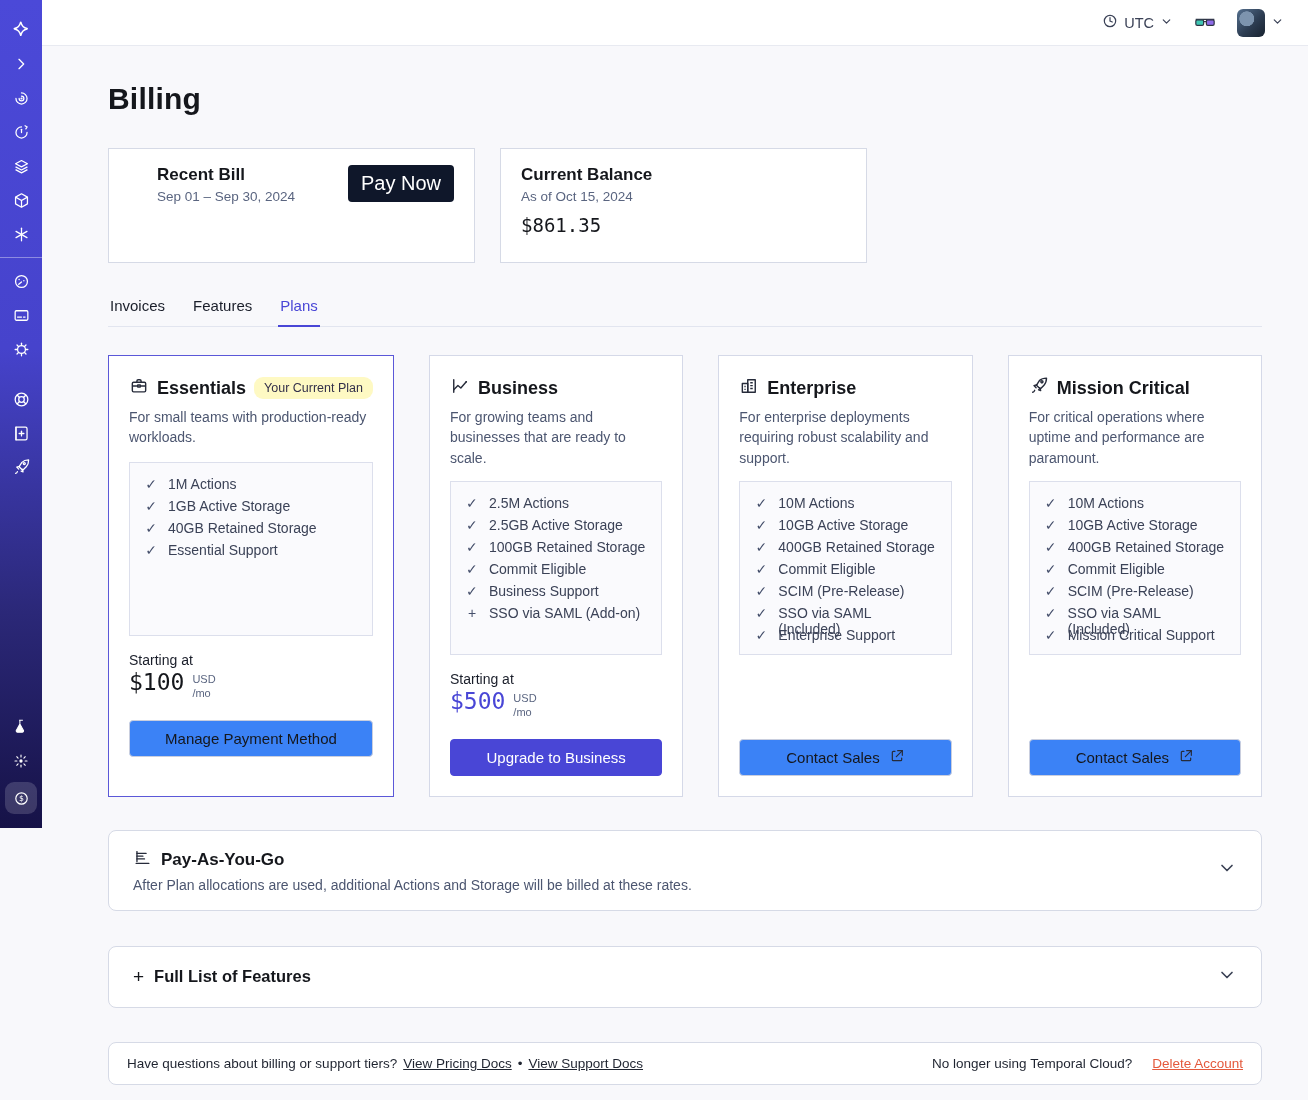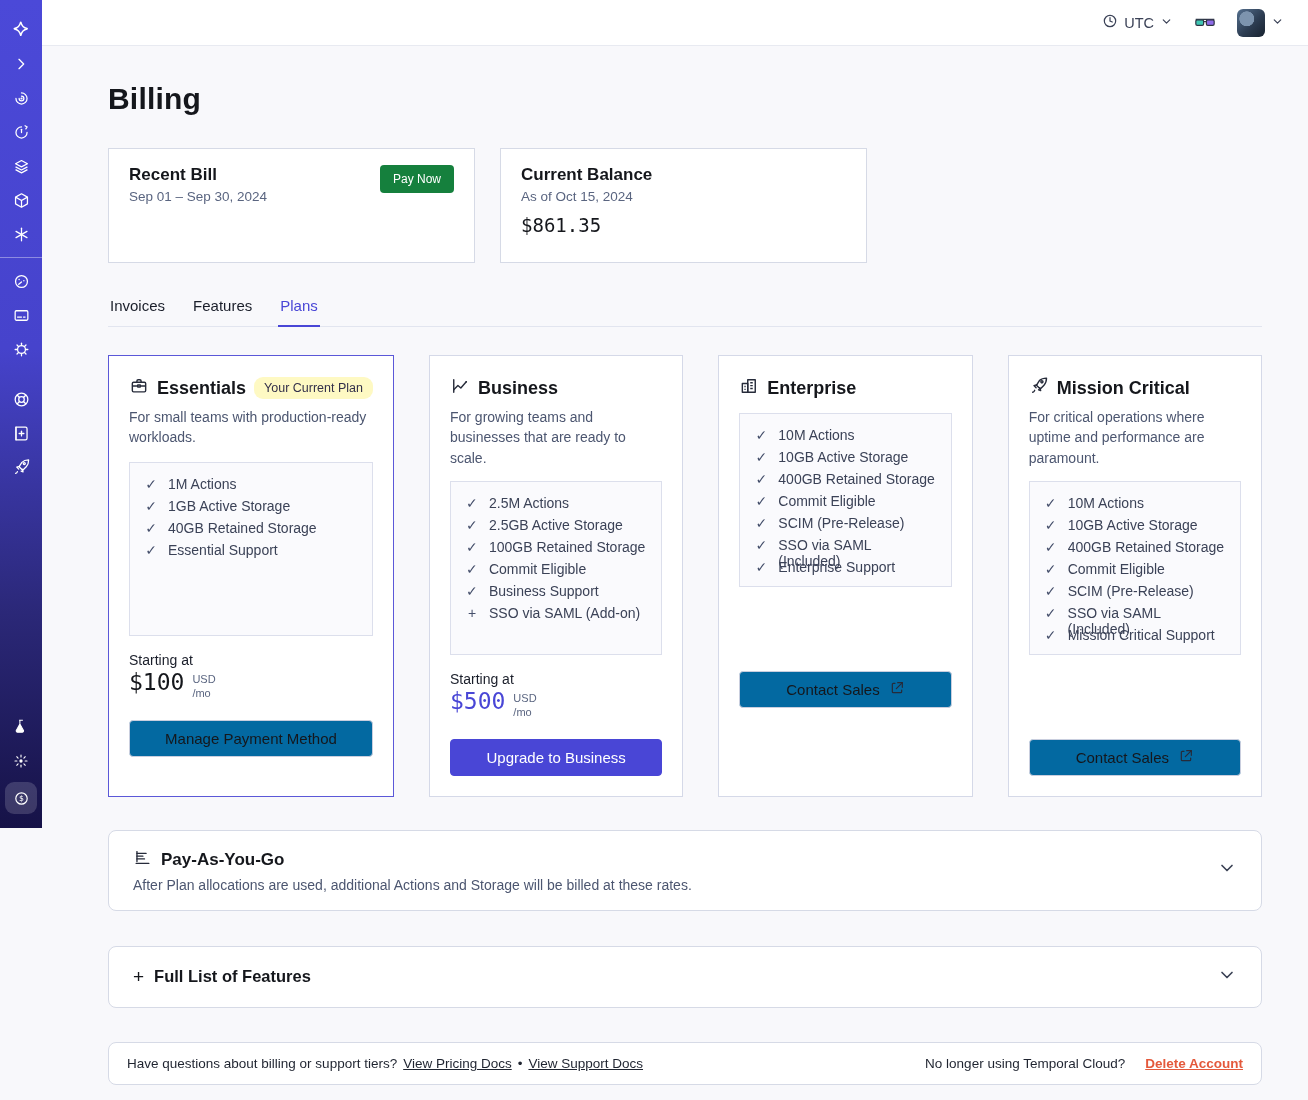--- a/index.html
+++ b/index.html
@@ -28,26 +28,26 @@
   .avatar { width:28px; height:28px; border-radius:6px;
     background:radial-gradient(circle at 35% 35%, #7d94ae 0 28%, transparent 30%),
                linear-gradient(135deg,#55708f 0%,#2d3d52 55%,#18222f 100%); }
 
   
   .content { padding:0 46px 0 66px; }
   h1.page-title { font-size:30px; font-weight:700; letter-spacing:.2px; margin:36px 0 0; color:#15171C; }
 
   .summary-row { display:flex; gap:25px; margin-top:32px; }
   .sum-card { width:367px; height:115px; background:#FFFFFF; border:1px solid #D6DAE6; padding:16px 20px; }
-  .sum-head { display:flex; justify-content:space-between; align-items:flex-start; }
+  .sum-head { display:flex; justify-content:space-between; align-items:flex-start;margin-left:28px; }
   .sum-title { font-size:17px; font-weight:700; color:#15171C; }
   .sum-sub { font-size:13.5px; color:#5A6580; margin-top:4px; }
   .sum-amount { font-family:"DejaVu Sans Mono", monospace; font-size:19px; color:#15171C; margin-top:10px; }
-  .btn-pay { background:#15803d; color:#fff; border:none; border-radius:4px; padding:7px 13px;
-    font-size:12px; font-family:"Liberation Sans", sans-serif; cursor:pointer; }
+  .btn-pay { background:#0f172a; color:#fff; border:none; border-radius:4px; padding:7px 13px;
+    font-size:20px; font-family:"Liberation Sans", sans-serif; cursor:pointer; }
 
   
   .tabs { display:flex; gap:24px; margin-top:28px; border-bottom:1px solid #E2E5EF; }
   .tab { font-size:15px; color:#1A1E2A; padding:6px 2px 11px; cursor:pointer; border-bottom:2px solid transparent; margin-bottom:-1px; }
   .tab.active { color:#4946D6; font-weight:500; border-bottom-color:#4946D6; }
 
   
   .plans { display:grid; grid-template-columns:repeat(4,1fr); gap:35px; margin-top:28px; }
   .plan { background:#FFFFFF; border:1px solid #D5D9E8; padding:20px; display:flex; flex-direction:column; }
   .plan.current { border-color:#5B58D8; }
@@ -59,38 +59,38 @@
   .feat { display:flex; gap:10px; align-items:flex-start; height:22px; font-size:14px; color:#3B4257; }
   .feat .fi { width:14px; text-align:center; color:#454F6B; font-size:14px; }
   .price-area { margin-top:16px; height:56px; }
   .price-label { font-size:14px; color:#1A1E2A; }
   .price-row { display:flex; align-items:flex-start; gap:8px; margin-top:2px; }
   .price-amount { font-family:"DejaVu Sans Mono", monospace; font-size:23px; font-weight:500; color:#15171C; line-height:1.1; }
   .price-amount.accent { color:#4946D6; }
   .price-unit { display:flex; flex-direction:column; font-size:11px; color:#5A6580; line-height:1.25; margin-top:3px; }
   .btn { margin-top:12px; width:100%; height:37px; border-radius:4px; font-size:15px; cursor:pointer;
     font-family:"Liberation Sans", sans-serif; display:flex; align-items:center; justify-content:center; gap:9px; }
-  .btn.outline { background:#0369a1; border:1px solid #C9CEDE; color:#15171C; font-weight:500; }
+  .btn.outline { background:#3b82f6; border:1px solid #C9CEDE; color:#15171C; font-weight:500; }
   .btn.primary { background:#4946D6; border:1px solid #4946D6; color:#fff; font-weight:500; }
 
   
   .panel { background:#FFFFFF; border:1px solid #D6DAE6; border-radius:8px; }
   .payg { margin-top:33px; padding:17px 24px; display:flex; align-items:center; cursor:pointer; }
   .payg-left { flex:1; }
   .payg-title { display:flex; align-items:center; gap:9px; font-size:17px; font-weight:700; color:#15171C; }
   .payg-desc { font-size:14px; color:#4C5670; margin-top:5px; }
   .features-panel { margin-top:35px; padding:18px 24px; display:flex; align-items:center; cursor:pointer; }
   .features-title { display:flex; align-items:center; gap:10px; font-size:16.5px; font-weight:700; color:#15171C; flex:1; }
   .plus-glyph { font-size:19px; font-weight:400; color:#15171C; }
 
   .footer-panel { margin-top:34px; padding:13px 18px; display:flex; align-items:center; justify-content:space-between; font-size:13.5px; color:#1F2430; }
   .footer-left { display:flex; align-items:center; gap:6px; }
   .flink { text-decoration:underline; cursor:pointer; color:#1F2430; }
   .footer-right { display:flex; align-items:center; gap:20px; }
-  .delete-link { color:#E4593C; text-decoration:underline; cursor:pointer;font-weight:bold; }
+  .delete-link { color:#E4593C; text-decoration:underline; cursor:pointer; }
 </style>
 </head>
 <body>
 
 <div class="app">
 
   <aside class="sidebar">
     <div class="side-btn">
       <svg width="20" height="20" viewBox="0 0 24 24" fill="none" stroke="#fff" stroke-width="1.6">
           <path d="M12 3c.8 3.8 3.4 6.4 7.2 7.2.5.1.5.5 0 .6-3.8.8-6.4 3.4-7.2 7.2-.1.5-.5.5-.6 0-.8-3.8-3.4-6.4-7.2-7.2-.5-.1-.5-.5 0-.6 3.8-.8 6.4-3.4 7.2-7.2.1-.5.5-.5.6 0z"></path>
@@ -368,20 +368,21 @@
 
         <article class="plan">
           <div class="plan-head">
             <span><svg width="20" height="20" viewBox="0 0 24 24" fill="none" stroke="#262B3A" stroke-width="1.7" stroke-linejoin="round">
                   <rect x="4" y="9" width="6.5" height="10.5"></rect>
                   <rect x="10.5" y="4.5" width="9" height="15"></rect>
                   <path d="M13.5 8h3M13.5 11.5h3M13.5 15h3M6.5 12.5h1.5M6.5 16h1.5"></path>
                 </svg></span>
             <h3 class="plan-title">Enterprise</h3>
           </div>
+          <p class="plan-desc">For enterprise deployments requiring robust scalability and support.</p>
           <div class="feature-box">
             <div class="feat">
                 <span class="fi">✓</span>
                 <span>10M Actions</span>
               </div>
             <div class="feat">
                 <span class="fi">✓</span>
                 <span>10GB Active Storage</span>
               </div>
             <div class="feat">

